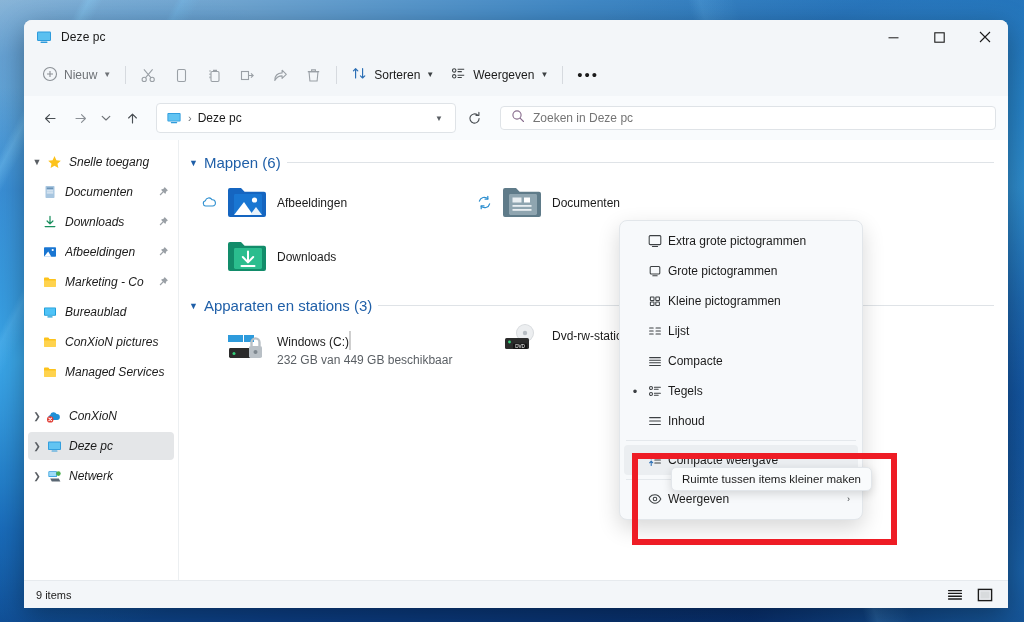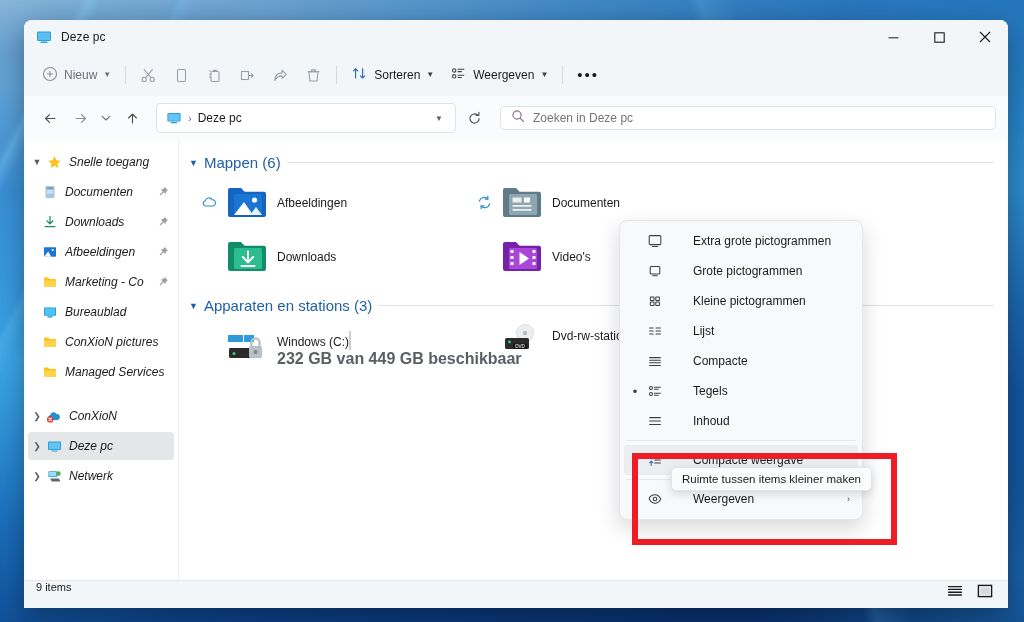--- a/index.html
+++ b/index.html
@@ -128,45 +128,45 @@
   .tile {
     width: 275px; height: 54px; display: flex; align-items: center; gap: 0;
     padding-left: 4px;
   }
   .tile-status { width: 32px; flex: 0 0 32px; display:flex; align-items:center; justify-content:center;}
   .tile-ico { width: 44px; flex:0 0 44px; display: flex; align-items: center; justify-content: center; }
   .tile-body { flex: 1; min-width: 0; padding-left: 8px; }
   .tile-name { font-size: 12px; color: #1b1b1b; white-space: nowrap; }
   .bar-outer { width: 158px; height: 11px; background: #e6e6e6; border: 1px solid #cfcfcf; margin-top: 5px; }
   .bar-inner { height: 100%; background: #1b8ae0; }
-  .tile-sub { font-size: 16px; color: #5a5f64; margin-top: 8px; white-space: nowrap; font-weight: bold; }
+  .tile-sub { font-size: 12px; color: #5a5f64; margin-top: 8px; white-space: nowrap; }
   
   #statusbar {
     height: 28px; flex: 0 0 28px; background: #f3f6f9;
     border-top: 1px solid #e6eaee;
-    display: flex; align-items: flex-start; padding: 0 12px;
+    display: flex; align-items: center; padding: 0 12px;
   }
   #status-text { font-size: 11px; color: #1b1b1b; }
   #status-right { margin-left: auto; display: flex; gap: 8px; align-items: center; }
   .viewbtn { width: 22px; height: 20px; display: flex; align-items: center; justify-content: center; }
   
   #dropdown {
     position: absolute; left: 440px; top: 80px; width: 244px;
     background: #f7f9fb; border: 1px solid #e2e6ea; border-radius: 8px;
     box-shadow: 0 8px 22px rgba(0,0,0,0.16);
     padding: 5px 4px; z-index: 40;
   }
   .menu-item {
     height: 30px; display: flex; align-items: center; border-radius: 4px;
     padding-left: 4px; position: relative;
   }
   .menu-item.hover { background: #ebeef1; }
   .menu-bullet { width: 14px; flex: 0 0 14px; text-align:center; font-size: 13px; color: #3c4043; line-height: 1;}
   .menu-ico { width: 26px; flex: 0 0 26px; display: flex; align-items: center; justify-content: center; }
-  .menu-lbl { font-size: 12px; color: #1b1b1b; margin-left: 25px; }
+  .menu-lbl { font-size: 12px; color: #1b1b1b; }
   .menu-sub { margin-left: auto; font-size: 9px; color: #3c4043; padding-right: 8px; }
   .menu-sep { height: 1px; background: #e4e8ec; margin: 4px 2px; }
   
   #tooltip {
     position: absolute; left: 492px; top: 327px;
     background: #f9fbfc; border: 1px solid #e2e6ea; border-radius: 5px;
     box-shadow: 0 3px 10px rgba(0,0,0,0.14);
     padding: 5px 10px; font-size: 11.5px; color: #1b1b1b; white-space: nowrap;
     z-index: 60;
   }
@@ -549,39 +549,20 @@
               <rect x="8" y="10" width="28" height="21" rx="1.4" fill="#2bbd8e"></rect>
               <path d="M22 13.5 V24 M16.8 19 L22 24.4 27.2 19" stroke="#ffffff" stroke-width="2" fill="none" stroke-linecap="round" stroke-linejoin="round"></path>
               <path d="M15.5 28 h13" stroke="#ffffff" stroke-width="2" stroke-linecap="round"></path>
             </svg>
           </span>
           <span class="tile-body">
             <span class="tile-name">Downloads</span>
           </span>
         </div>
 
-        <div class="tile">
-          <span class="tile-status"></span>
-          <span class="tile-ico">
-            <svg width="42" height="36" viewBox="0 0 42 36">
-              <path d="M2 6 a2 2 0 0 1 2-2 h11 l3.6 3.8 H38 a2 2 0 0 1 2 2 V31 a2 2 0 0 1 -2 2 H4 a2 2 0 0 1 -2-2 z" fill="#7423a8"></path>
-              <rect x="8" y="10" width="28" height="21" rx="1.4" fill="#ab47d8"></rect>
-              <rect x="9.5" y="12" width="3" height="3" fill="#ffffff"></rect>
-              <rect x="9.5" y="18" width="3" height="3" fill="#ffffff"></rect>
-              <rect x="9.5" y="24" width="3" height="3" fill="#ffffff"></rect>
-              <rect x="31.5" y="12" width="3" height="3" fill="#ffffff"></rect>
-              <rect x="31.5" y="18" width="3" height="3" fill="#ffffff"></rect>
-              <rect x="31.5" y="24" width="3" height="3" fill="#ffffff"></rect>
-              <path d="M18.5 14 L28 20.5 18.5 27 z" fill="#ffffff"></path>
-            </svg>
-          </span>
-          <span class="tile-body">
-            <span class="tile-name">Video's</span>
-          </span>
-        </div>
       </div>
 
       <div class="group-head" style="margin-top:14px;">
         <span class="group-chev">▼</span>
         <span class="group-title">Apparaten en stations (3)</span>
         <span class="group-rule"></span>
       </div>
 
       <div class="tiles">
         <div class="tile" style="height:64px;">

